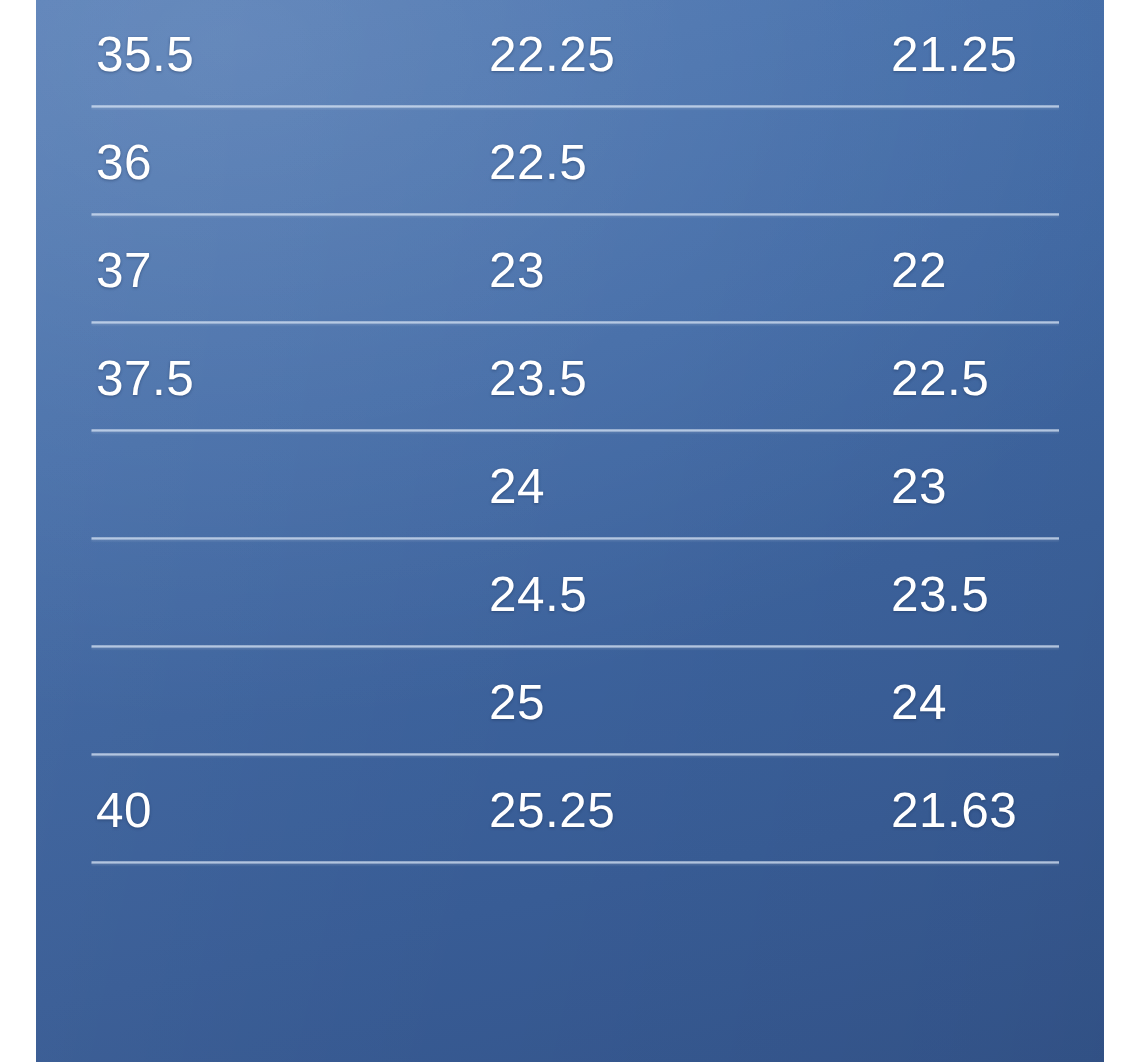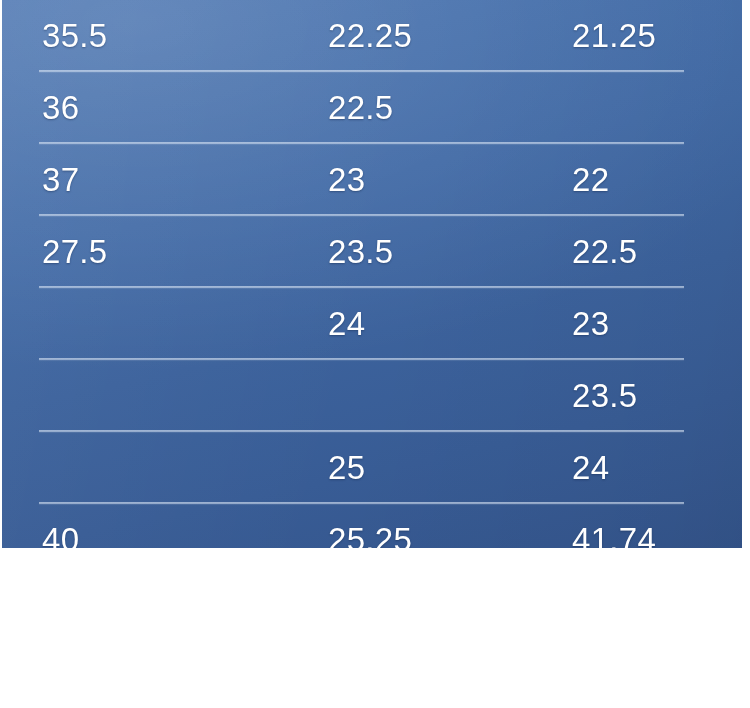--- a/index.html
+++ b/index.html
@@ -17,38 +17,37 @@
   #screen {
     position: relative;
     width: 750px;
     height: 708px;
     background: #ffffff;
   }
 
   
   #size-table-panel {
     position: absolute;
-    left: 2px;
+    left: 24px;
     top: 0px;
     width: 712px;
-    height: 548px;
+    height: 708px;
     overflow: hidden;
     background:
       radial-gradient(140% 95% at 18% 4%,
                       rgba(255,255,255,0.13) 0%,
                       rgba(255,255,255,0.05) 38%,
                       rgba(255,255,255,0.00) 68%),
       linear-gradient(168deg,
                       #4b75b1 0%,
                       #4670ac 16%,
                       #416aa6 36%,
                       #3c629c 58%,
                       #385c95 78%,
                       #34558c 100%);
-    padding-left: 28px;
   }
 
   
   #panel-sheen {
     position: absolute;
     inset: 0;
     background: linear-gradient(104deg,
                 rgba(255,255,255,0.045) 0%,
                 rgba(255,255,255,0.015) 30%,
                 rgba(255,255,255,0.0) 52%,
@@ -77,21 +76,21 @@
     line-height: 72px;
     color: #ffffff;
     font-size: 33px;
     font-weight: 500;
     letter-spacing: 0.3px;
     white-space: nowrap;
     text-shadow: 0 1px 2px rgba(20,40,75,0.45);
   }
 
   .cell.col-0 { left: 40px;  }
-  .cell.col-1 { left: 302px; margin-left: 24px; }
+  .cell.col-1 { left: 302px; }
   .cell.col-2 { left: 570px; }
 
   
   .row-divider {
     position: absolute;
     left: 37px;
     width: 645px;
     height: 2px;
     bottom: 0;
     background: linear-gradient(to bottom,
@@ -130,43 +129,44 @@
           <div class="cell col-1">22.5</div>
           <div class="row-divider"></div>
         </div>
         <div class="size-row">
           <div class="cell col-0">37</div>
           <div class="cell col-1">23</div>
           <div class="cell col-2">22</div>
           <div class="row-divider"></div>
         </div>
         <div class="size-row">
-          <div class="cell col-0">27.5</div>
+          <div class="cell col-0">37.5</div>
           <div class="cell col-1">23.5</div>
           <div class="cell col-2">22.5</div>
           <div class="row-divider"></div>
         </div>
         <div class="size-row">
           <div class="cell col-1">24</div>
           <div class="cell col-2">23</div>
           <div class="row-divider"></div>
         </div>
         <div class="size-row">
+          <div class="cell col-1">24.5</div>
           <div class="cell col-2">23.5</div>
           <div class="row-divider"></div>
         </div>
         <div class="size-row">
           <div class="cell col-1">25</div>
           <div class="cell col-2">24</div>
           <div class="row-divider"></div>
         </div>
         <div class="size-row">
           <div class="cell col-0">40</div>
           <div class="cell col-1">25.25</div>
-          <div class="cell col-2">41.74</div>
+          <div class="cell col-2">21.63</div>
           <div class="row-divider"></div>
         </div>
       </div>
 
     <div id="panel-filler" style="top: 576px; height: 132px;"></div>
   </div>
 
 </div>
 
 </body></html>

